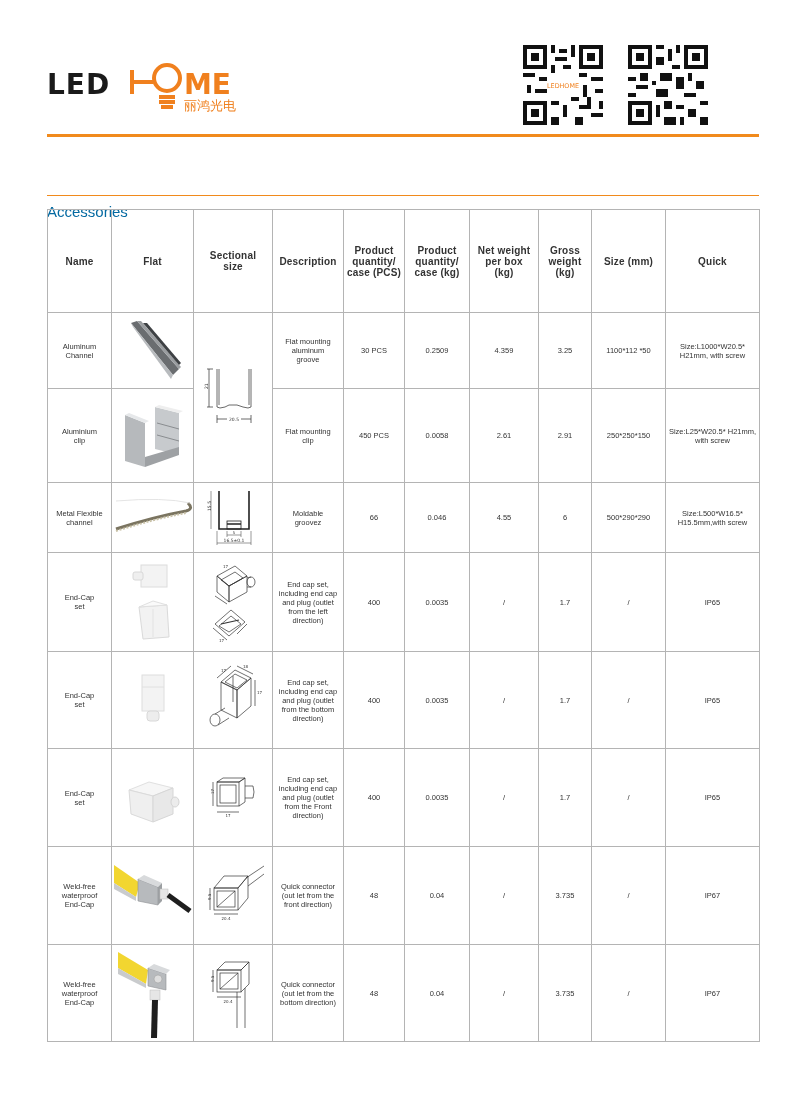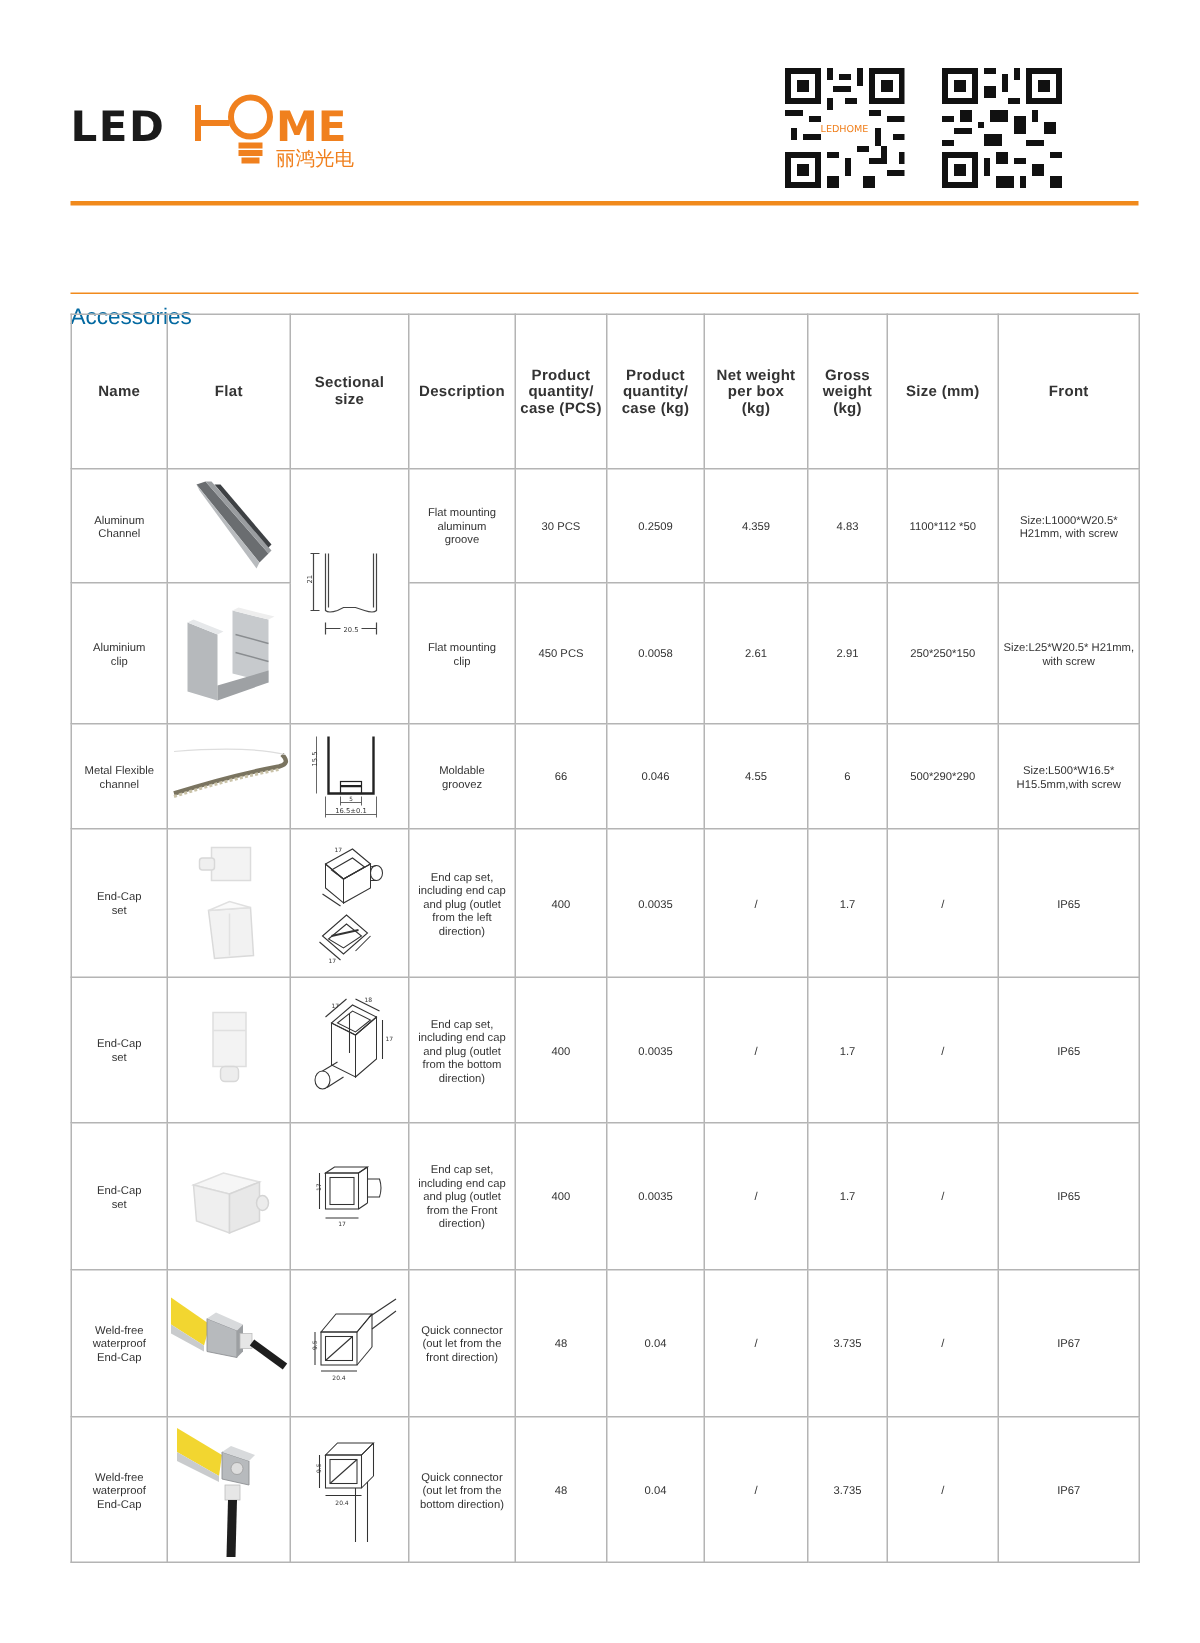--- a/index.html
+++ b/index.html
@@ -149,21 +149,21 @@
     <tr class="hdr-row">
       <th>Name</th>
       <th>Flat</th>
       <th style="padding:0 14px">Sectional size</th>
       <th>Description</th>
       <th>Product quantity/ case (PCS)</th>
       <th style="padding:0 6px">Product quantity/ case (kg)</th>
       <th style="padding:0 6px">Net weight per box (kg)</th>
       <th>Gross weight (kg)</th>
       <th>Size (mm)</th>
-      <th>Front</th>
+      <th>Quick</th>
     </tr>
   </thead>
   <tbody>
 
     <tr style="height:76px">
       <td style="padding:0 10px">Aluminum Channel</td>
       <td class="img-cell">
         <svg width="60" height="64" viewBox="0 0 60 64">
           <polygon points="8,4 14,2 56,50 50,56" fill="#6a6d70"></polygon>
           <polygon points="14,2 18,2 58,48 56,50" fill="#9a9da0"></polygon>
@@ -185,21 +185,21 @@
           </g>
           <text x="3" y="28" font-size="4.5" fill="#333" transform="rotate(-90 3 26)" font-family="DejaVu Sans, sans-serif">21</text>
           <rect x="24" y="53" width="14" height="6" fill="#fff"></rect>
           <text x="31" y="58" font-size="4.5" fill="#333" text-anchor="middle" font-family="DejaVu Sans, sans-serif">20.5</text>
         </svg>
       </td>
       <td style="padding:0 12px">Flat mounting aluminum groove</td>
       <td>30 PCS</td>
       <td>0.2509</td>
       <td>4.359</td>
-      <td>4.83</td>
+      <td>3.25</td>
       <td style="padding:11px 14px">1100*112 *50</td>
       <td>Size:L1000*W20.5* H21mm, with screw</td>
     </tr>
 
     <tr style="height:94px">
       <td style="padding:0 10px">Aluminium clip</td>
       <td class="img-cell">
         <svg width="64" height="70" viewBox="0 0 64 70">
           <polygon points="4,14 24,22 24,66 4,60" fill="#b6b9bc"></polygon>
           <polygon points="4,14 8,12 28,20 24,22" fill="#e6e8ea"></polygon>

